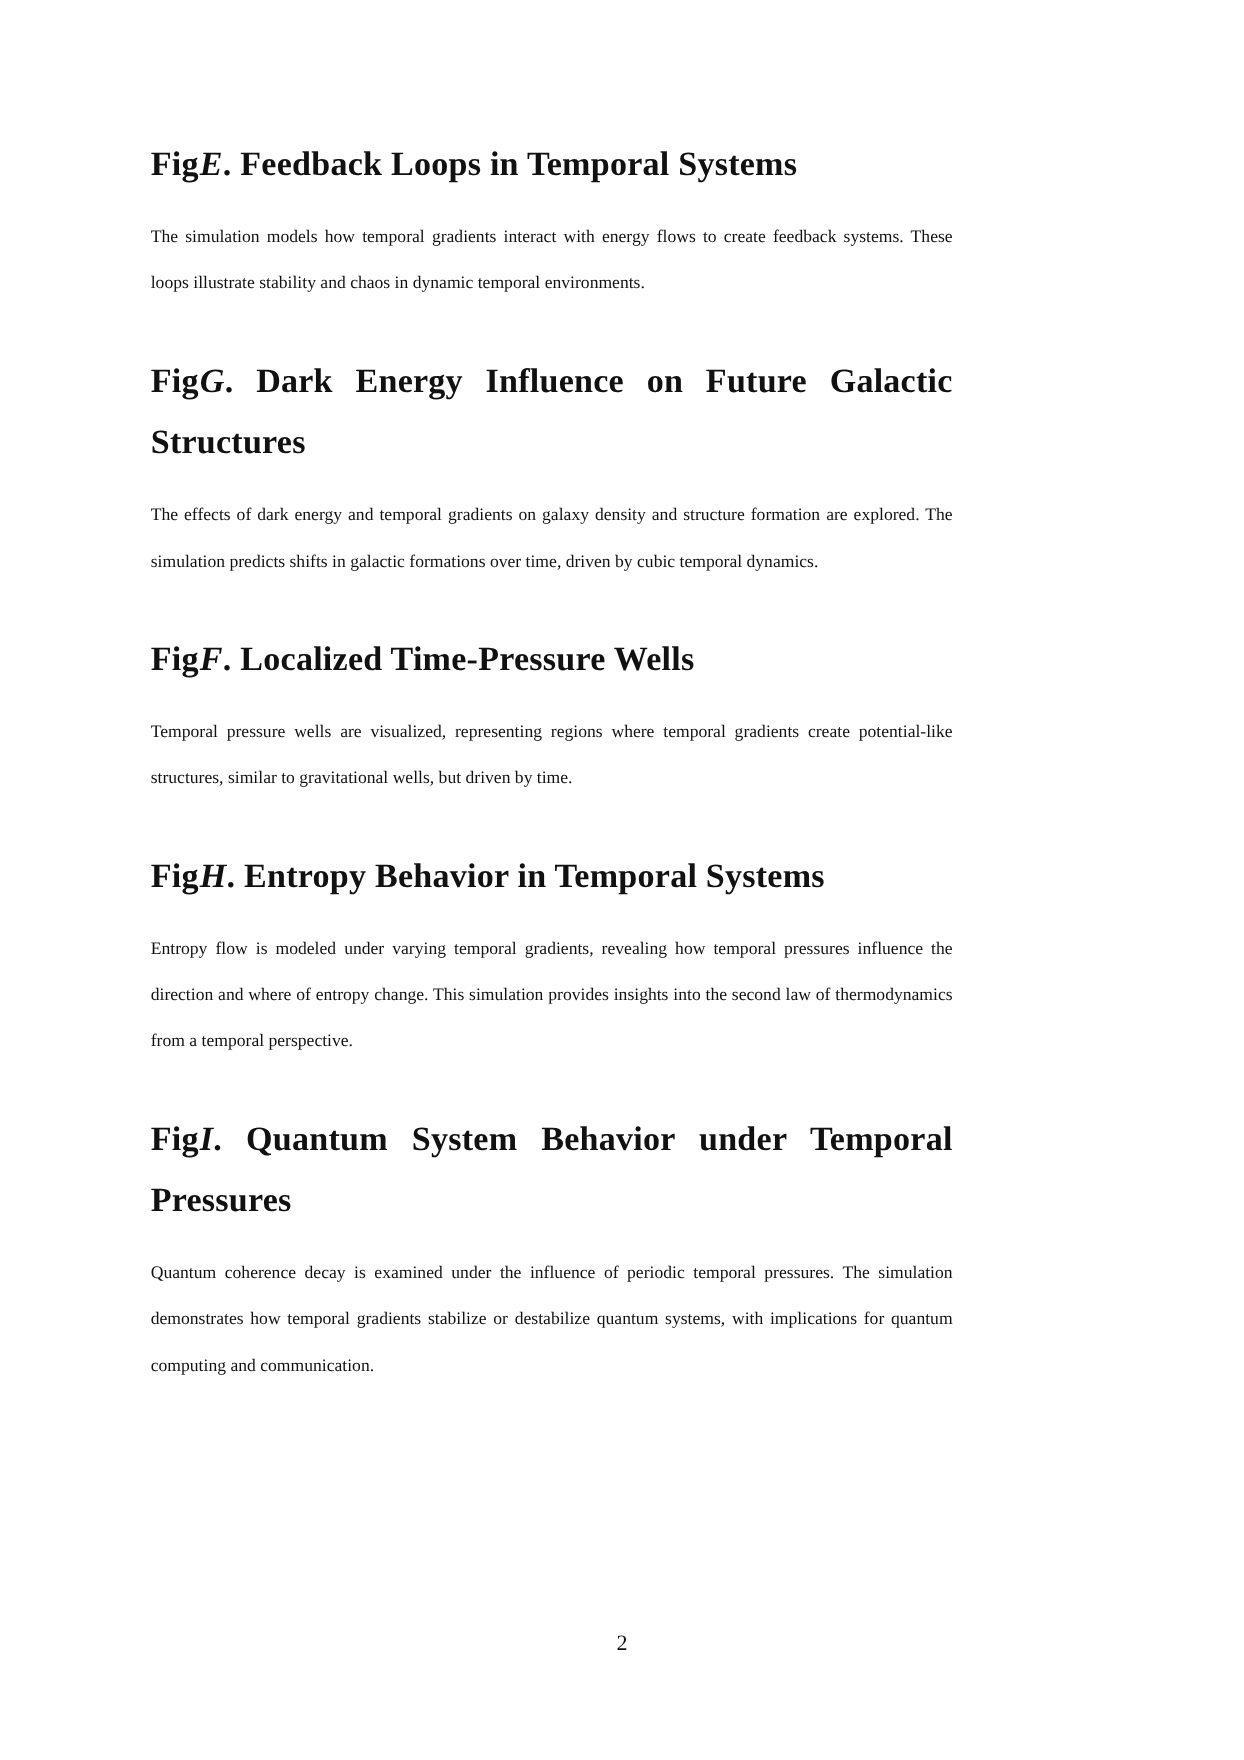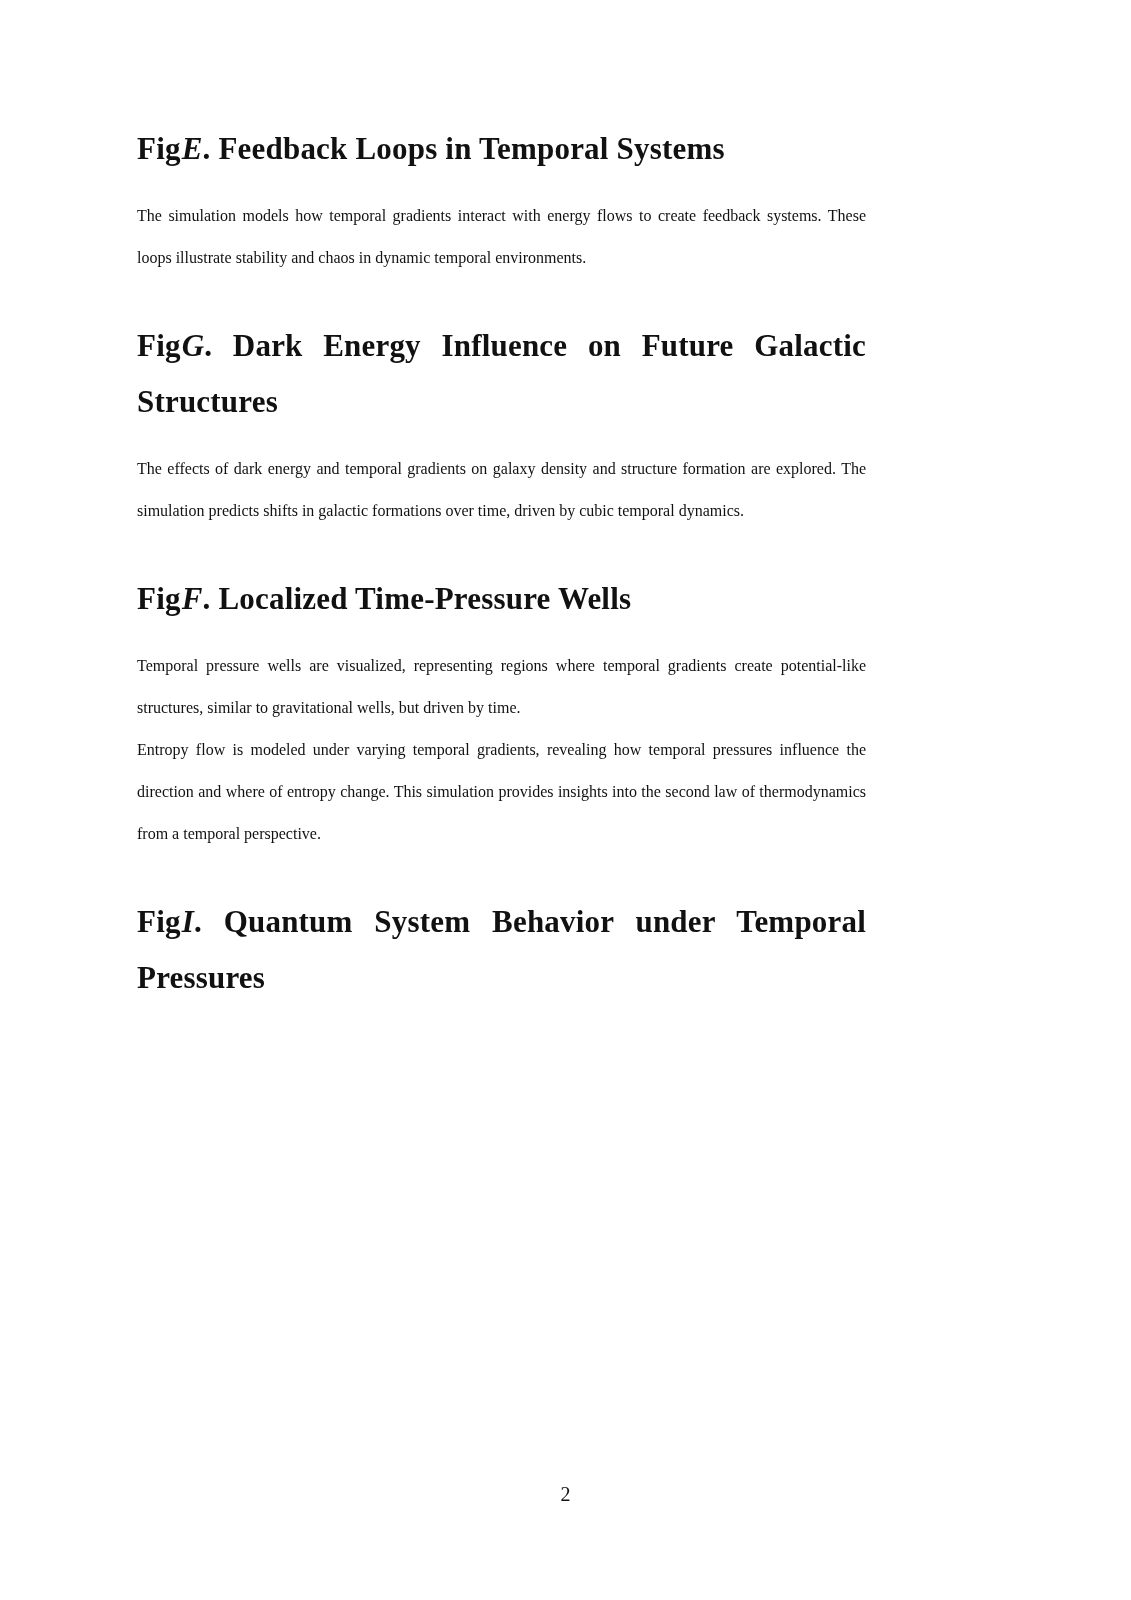--- a/index.html
+++ b/index.html
@@ -80,22 +80,24 @@
     <h2 class="sec-heading"><span>Fig</span><span class="heading-letter">G</span><span>. Dark Energy Influence on Future Galactic Struc­tures</span></h2>
     <p class="sec-body">The effects of dark energy and temporal gradients on galaxy density and structure forma­tion are explored. The simulation predicts shifts in galactic formations over time, driven by cubic temporal dynamics.</p>
   </section>
 
   <section>
     <h2 class="sec-heading"><span>Fig</span><span class="heading-letter">F</span><span>. Localized Time-Pressure Wells</span></h2>
     <p class="sec-body">Temporal pressure wells are visualized, representing regions where temporal gradients create potential-like structures, similar to gravitational wells, but driven by time.</p>
   </section>
 
   <section>
+    <h2 class="sec-heading"><span>Fig</span><span class="heading-letter">H</span><span>. Entropy Behavior in Temporal Systems</span></h2>
     <p class="sec-body">Entropy flow is modeled under varying temporal gradients, revealing how temporal pres­sures influence the direction and where of entropy change. This simulation provides insights into the second law of thermodynamics from a temporal perspective.</p>
   </section>
 
   <section>
     <h2 class="sec-heading"><span>Fig</span><span class="heading-letter">I</span><span>. Quantum System Behavior under Temporal Pressures</span></h2>
+    <p class="sec-body">Quantum coherence decay is examined under the influence of periodic temporal pressures. The simulation demonstrates how temporal gradients stabilize or destabilize quantum systems, with implications for quantum computing and communication.</p>
   </section>
 
 </div>
 
 <div class="page-footer">2</div>
 
 </body></html>

